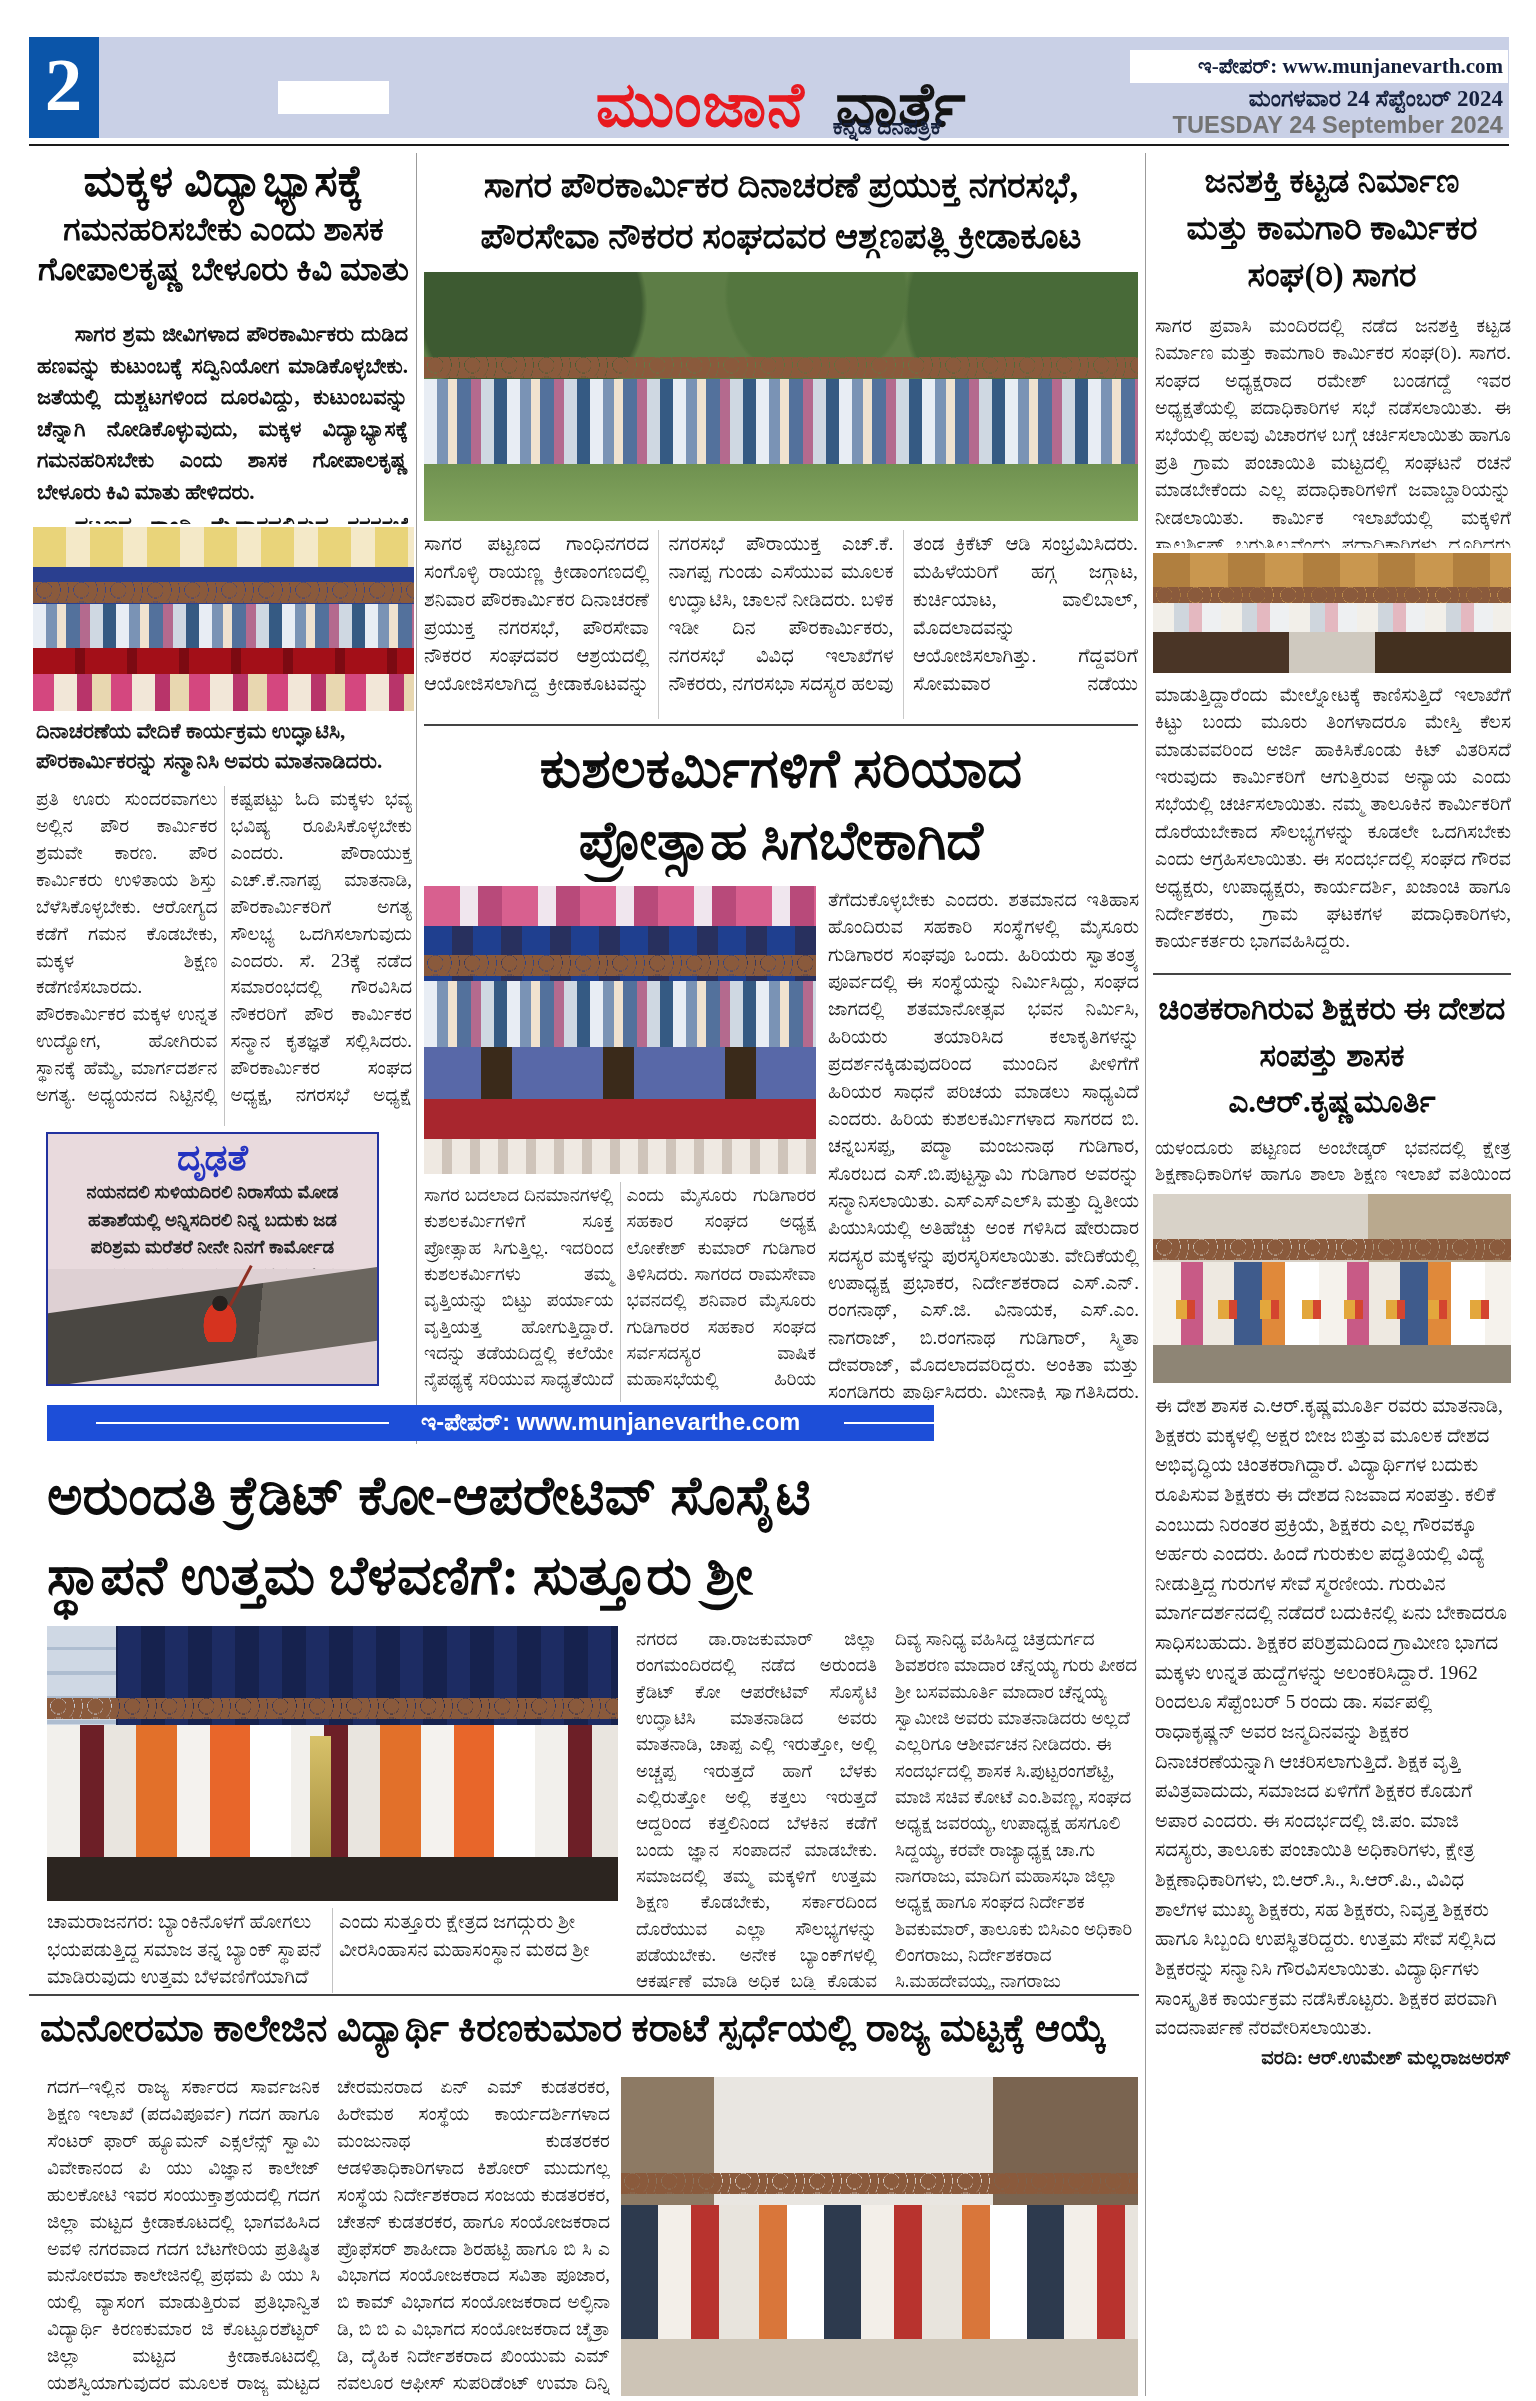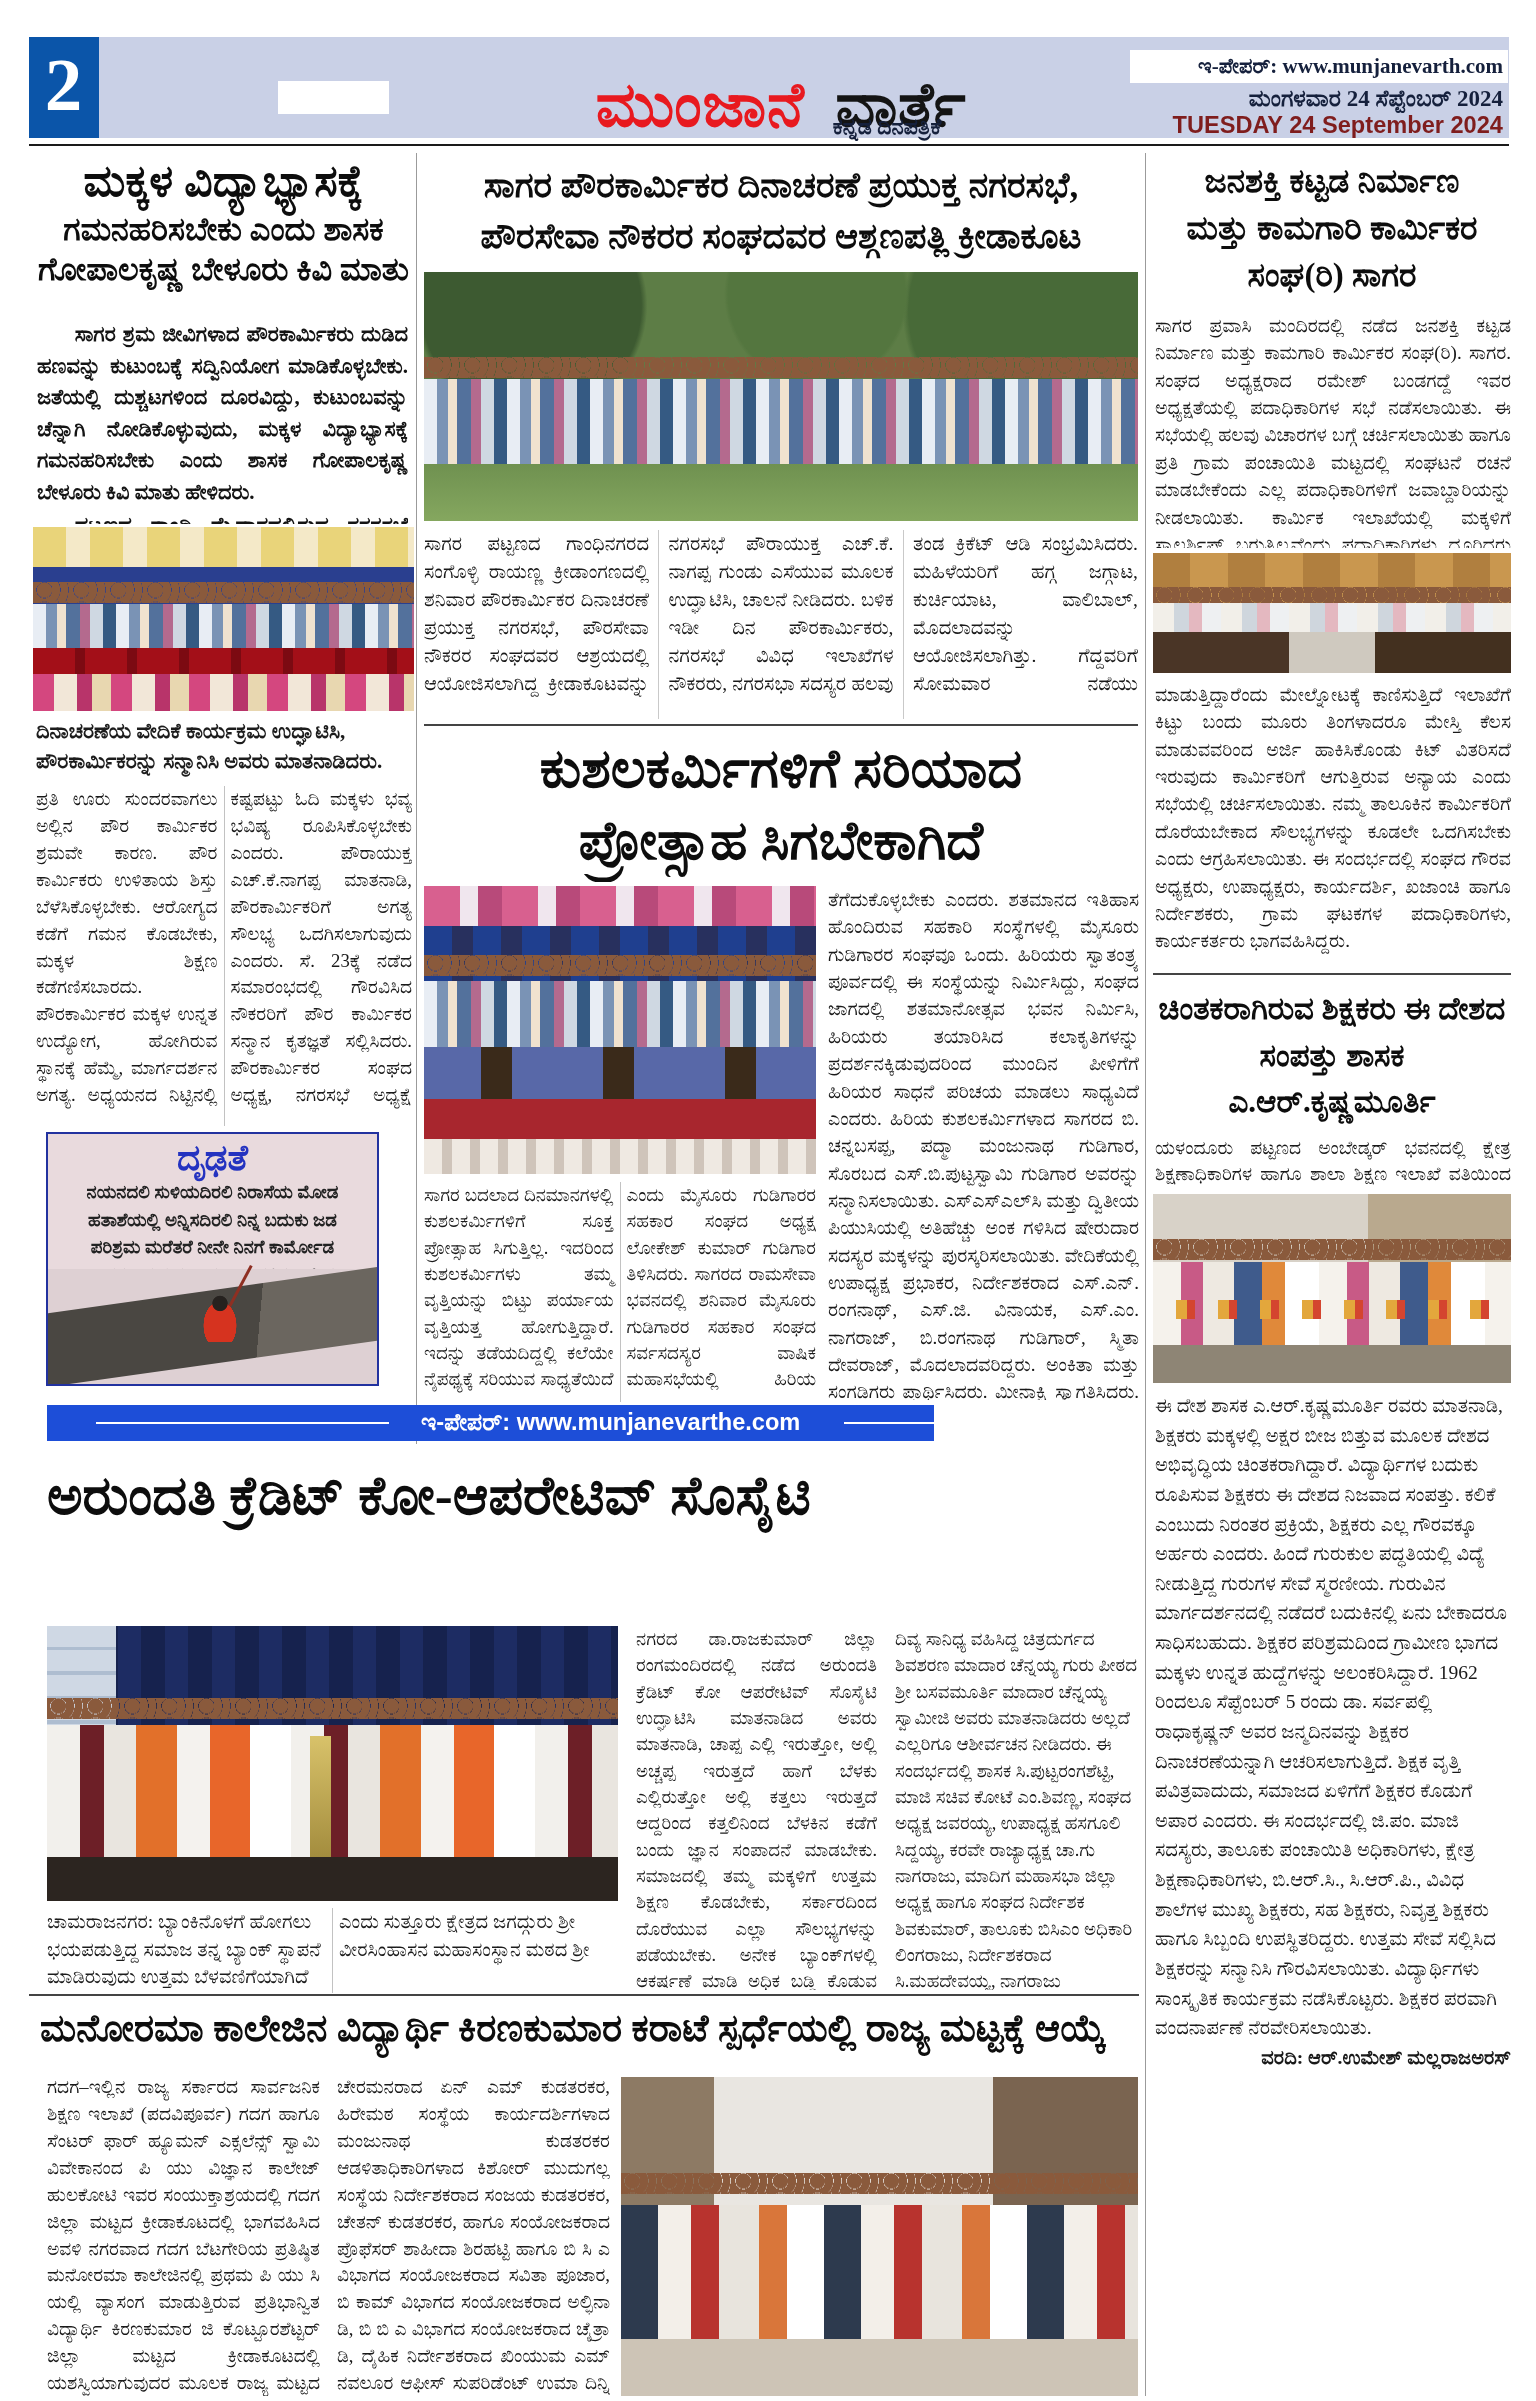--- a/index.html
+++ b/index.html
@@ -15,21 +15,21 @@
   .pagenum{left:28.5px;top:37px;width:70px;height:101px;background:#0b55a9;color:#fff;
            font-size:75px;font-weight:bold;line-height:96px;text-align:center;font-family:"Liberation Serif",serif;}
   .white-patch{left:278px;top:81px;width:111px;height:33px;background:#ffffff;}
   .masthead{left:407px;top:42px;width:748px;text-align:center;font-size:62px;font-weight:bold;letter-spacing:0.8px;white-space:nowrap;margin-top:28px;}
   .mh-red{color:#e8191f;}
   .mh-black{color:#141414;margin-left:14.6px;}
   .tagline{left:716px;top:114px;width:342px;text-align:center;font-size:22px;font-weight:bold;color:#15203c;}
   .epaper-box{left:1130px;top:50px;width:378px;height:33px;background:#ffffff;font-size:21px;
               line-height:33px;text-align:right;color:#15203c;font-weight:bold;padding-right:4.9px;box-sizing:border-box;}
   .date-kn{left:1130px;top:86px;width:373px;text-align:right;font-size:23px;font-weight:bold;color:#15203c;}
-  .date-en{left:1130px;top:112px;width:373px;text-align:right;font-size:23.6px;font-weight:bold;color:#7f1d1d;
+  .date-en{left:1130px;top:112px;width:373px;text-align:right;font-size:23.6px;font-weight:bold;color:#737373;
            font-family:"Liberation Sans",sans-serif;}
   .header-rule{left:28.5px;top:144px;width:1480px;height:2.4px;background:#1a1a1a;}
   
   .vrule{width:0.8px;background:#9b9b9b;}
   .hrule{height:1.6px;background:#444;}
   
   .hl{font-weight:bold;color:#0d0d0d;}
   
   .body-t{font-size:19.5px;line-height:1.44;color:#191919;}
   
@@ -153,20 +153,21 @@
   </div>
 
   <div class="abs strip">
     <div class="ln" style="left:49px;width:293px;"></div>
     <div class="txt">ಇ-ಪೇಪರ್: www.munjanevarthe.com</div>
     <div class="ln" style="left:797px;width:290px;"></div>
   </div>
 
   <div class="abs hl clip" style="left:47px;top:1457px;width:1093px;height:163px;font-size:54px;line-height:1.48;">
     <div>ಅರುಂದತಿ ಕ್ರೆಡಿಟ್ ಕೋ-ಆಪರೇಟಿವ್ ಸೊಸೈಟಿ</div>
+    <div>ಸ್ಥಾಪನೆ ಉತ್ತಮ ಬೆಳವಣಿಗೆ: ಸುತ್ತೂರು ಶ್ರೀ</div>
   </div>
   <div class="abs ph" style="left:47px;top:1626px;width:571px;height:275px;">
     <div class="layer" style="top:0;height:100%;background:repeating-linear-gradient(90deg,#16224e 0 24.4px,#1d2c63 24.4px 47px);"></div>
     <div class="layer" style="left:0;width:12%;top:0;height:100%;background:repeating-linear-gradient(#cfd8e4 0 21px,#aebdd0 21px 24.4px);"></div>
     <div class="layer heads" style="top:26%;"></div>
     <div class="layer bodies" style="top:36%;height:48%;background-image:repeating-linear-gradient(90deg,#f2f0ec 0 33px,#6d1f27 33px 57px,#e9e5df 57px 89px,#e2702a 89px 130px,#f4f2ee 130px 163px,#e8662a 163px 203px,#ffffff 203px 244px);"></div>
     <div class="layer" style="left:46%;top:40%;width:21px;height:52%;background:linear-gradient(#d8c26a,#9a8336);"></div>
     <div class="layer" style="top:84%;height:16%;background:#2c2520;"></div>
   </div>
   <div class="abs cap twocol clip" style="left:47px;top:1908px;width:571px;height:85px;font-size:19.5px;font-weight:normal;">

